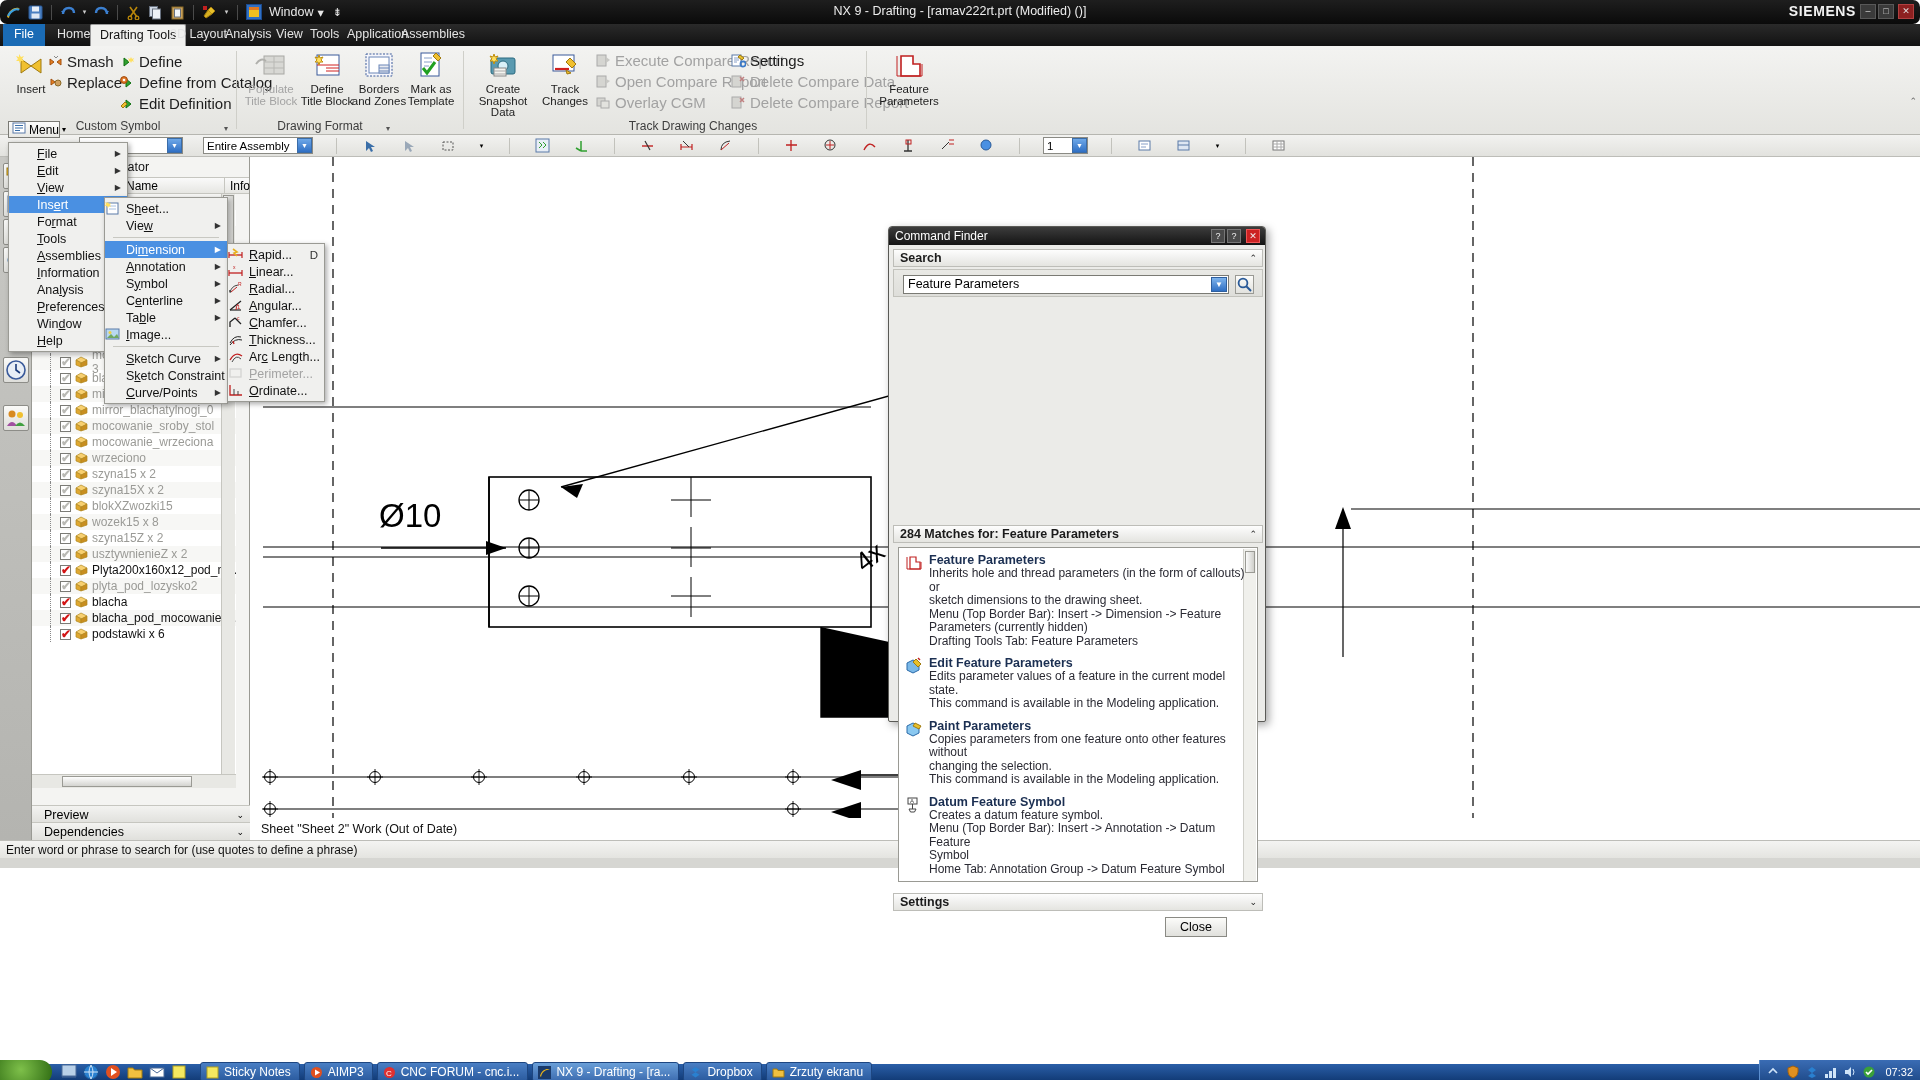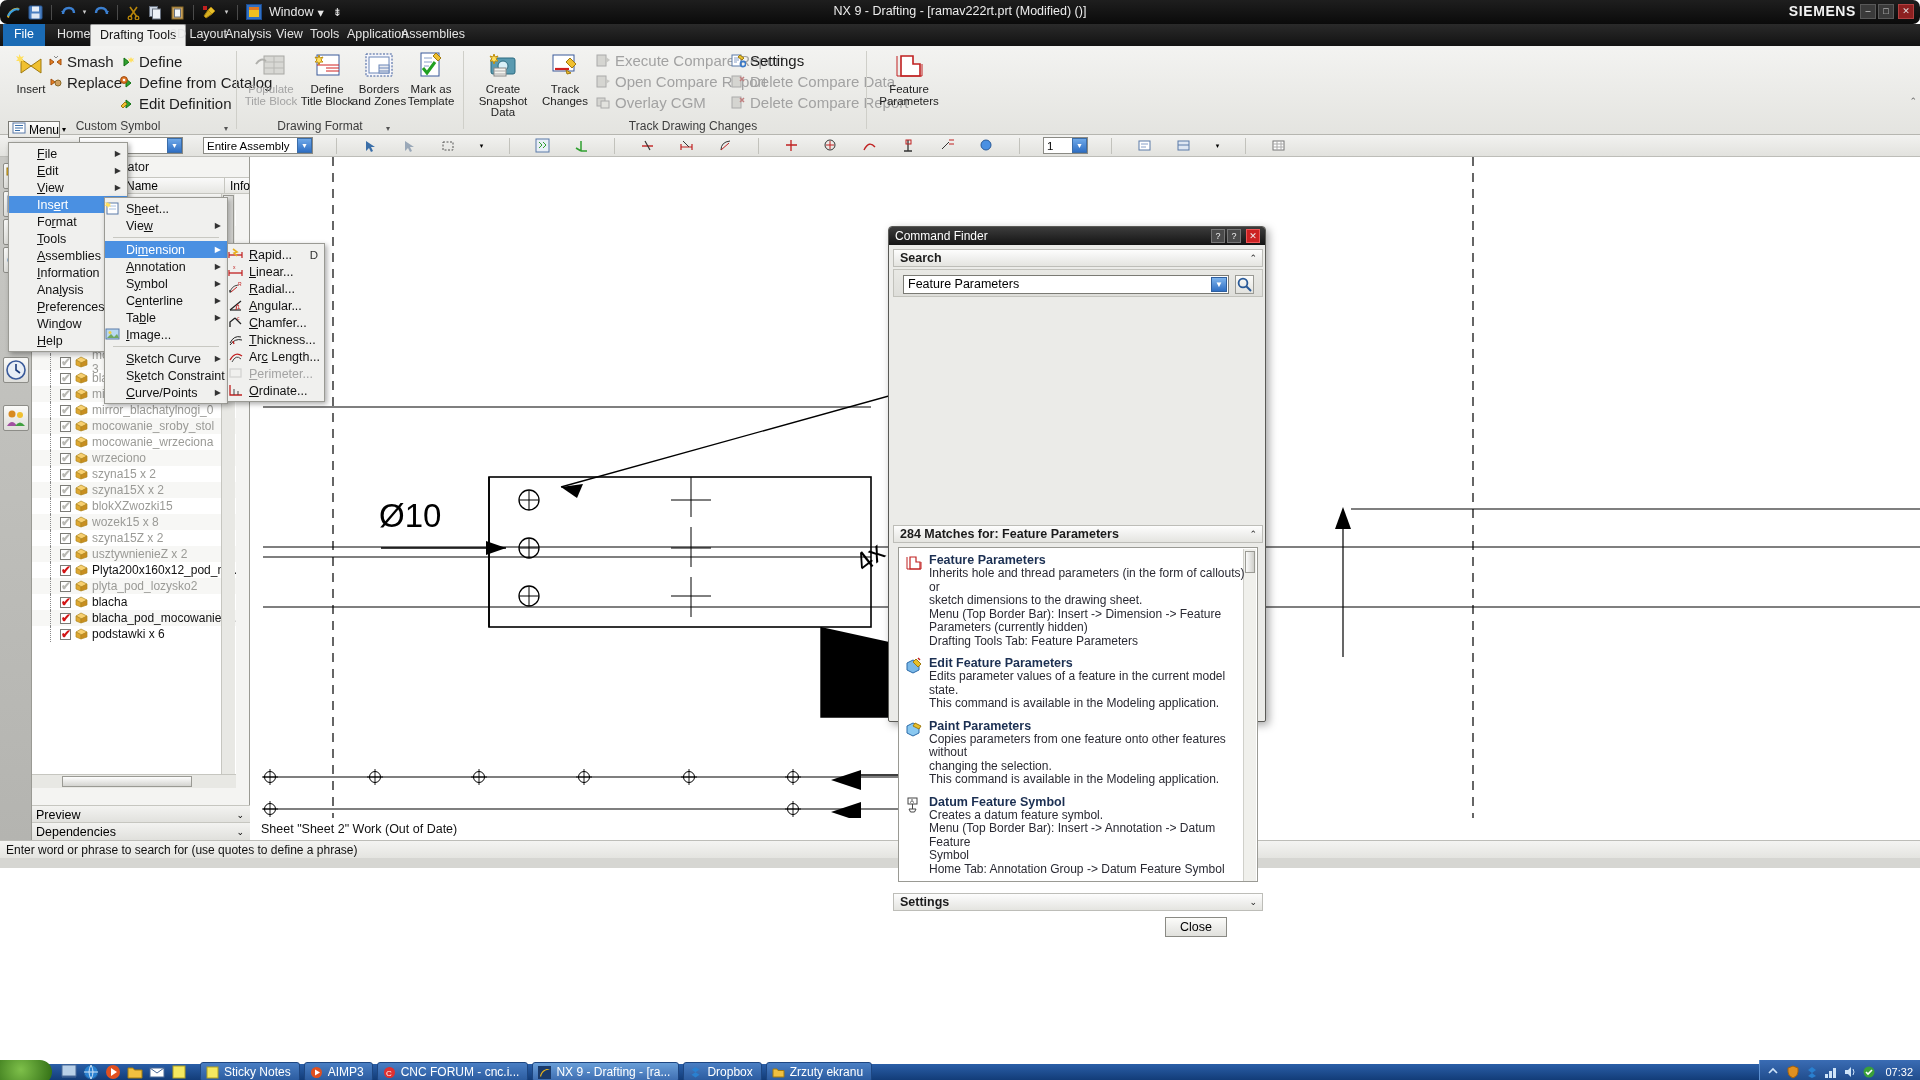--- a/index.html
+++ b/index.html
@@ -121,21 +121,21 @@
   #treevs { position:absolute; right:14px; top:37px; width:14px; height:592px;
     background:#e8e8e4; border-left:1px solid #c6c6c0; }
   #treevs .thumb { position:absolute; left:1px; top:1px; width:11px; height:150px;
     background:linear-gradient(90deg,#fdfdfd,#d4d4d0); border:1px solid #9a9a94; }
   #treehs { position:absolute; left:0; bottom:52px; width:204px; height:14px;
     background:#e8e8e4; border-top:1px solid #c6c6c0; }
   #treehs .thumb { position:absolute; left:30px; top:1px; width:130px; height:11px;
     background:linear-gradient(#fdfdfd,#d4d4d0); border:1px solid #9a9a94; }
   .navsec { position:absolute; left:0; width:218px; height:18px;
     background:linear-gradient(#f3f3f1,#e0e0dc); border-top:1px solid #c6c6c0;
-    font-size:12.5px; line-height:18px; padding-left:4px; }
+    font-size:12.5px; line-height:18px; padding-left:12px; }
   .navsec .vchev { position:absolute; right:6px; top:0; font-size:9px; }
 
   
   #canvas { position:absolute; left:251px; top:157px; width:1669px; height:683px;
     background:#ffffff; overflow:hidden; }
   #statusline { position:absolute; left:251px; top:818px; width:1669px; height:22px;
     background:#fff; font-size:12.5px; padding-left:10px; line-height:22px; color:#111; }
 
   
   #cf { position:absolute; left:872px; top:226px; width:378px; height:496px;

